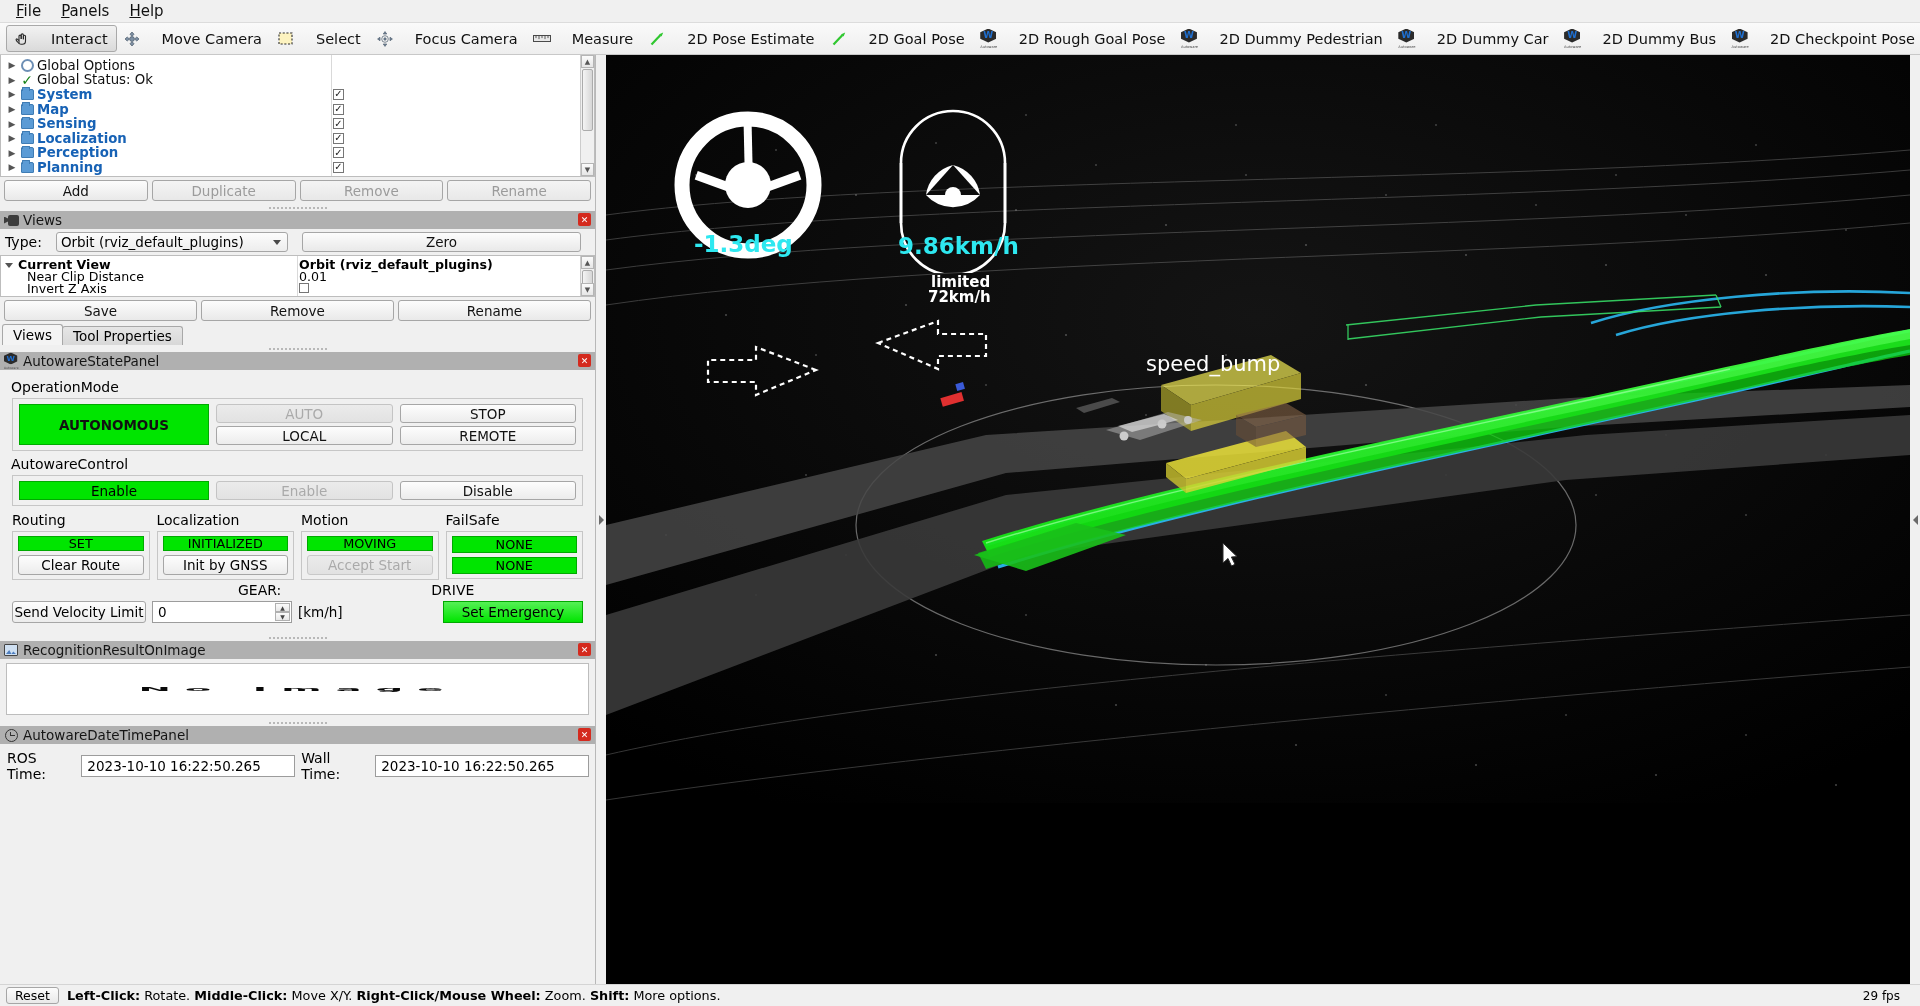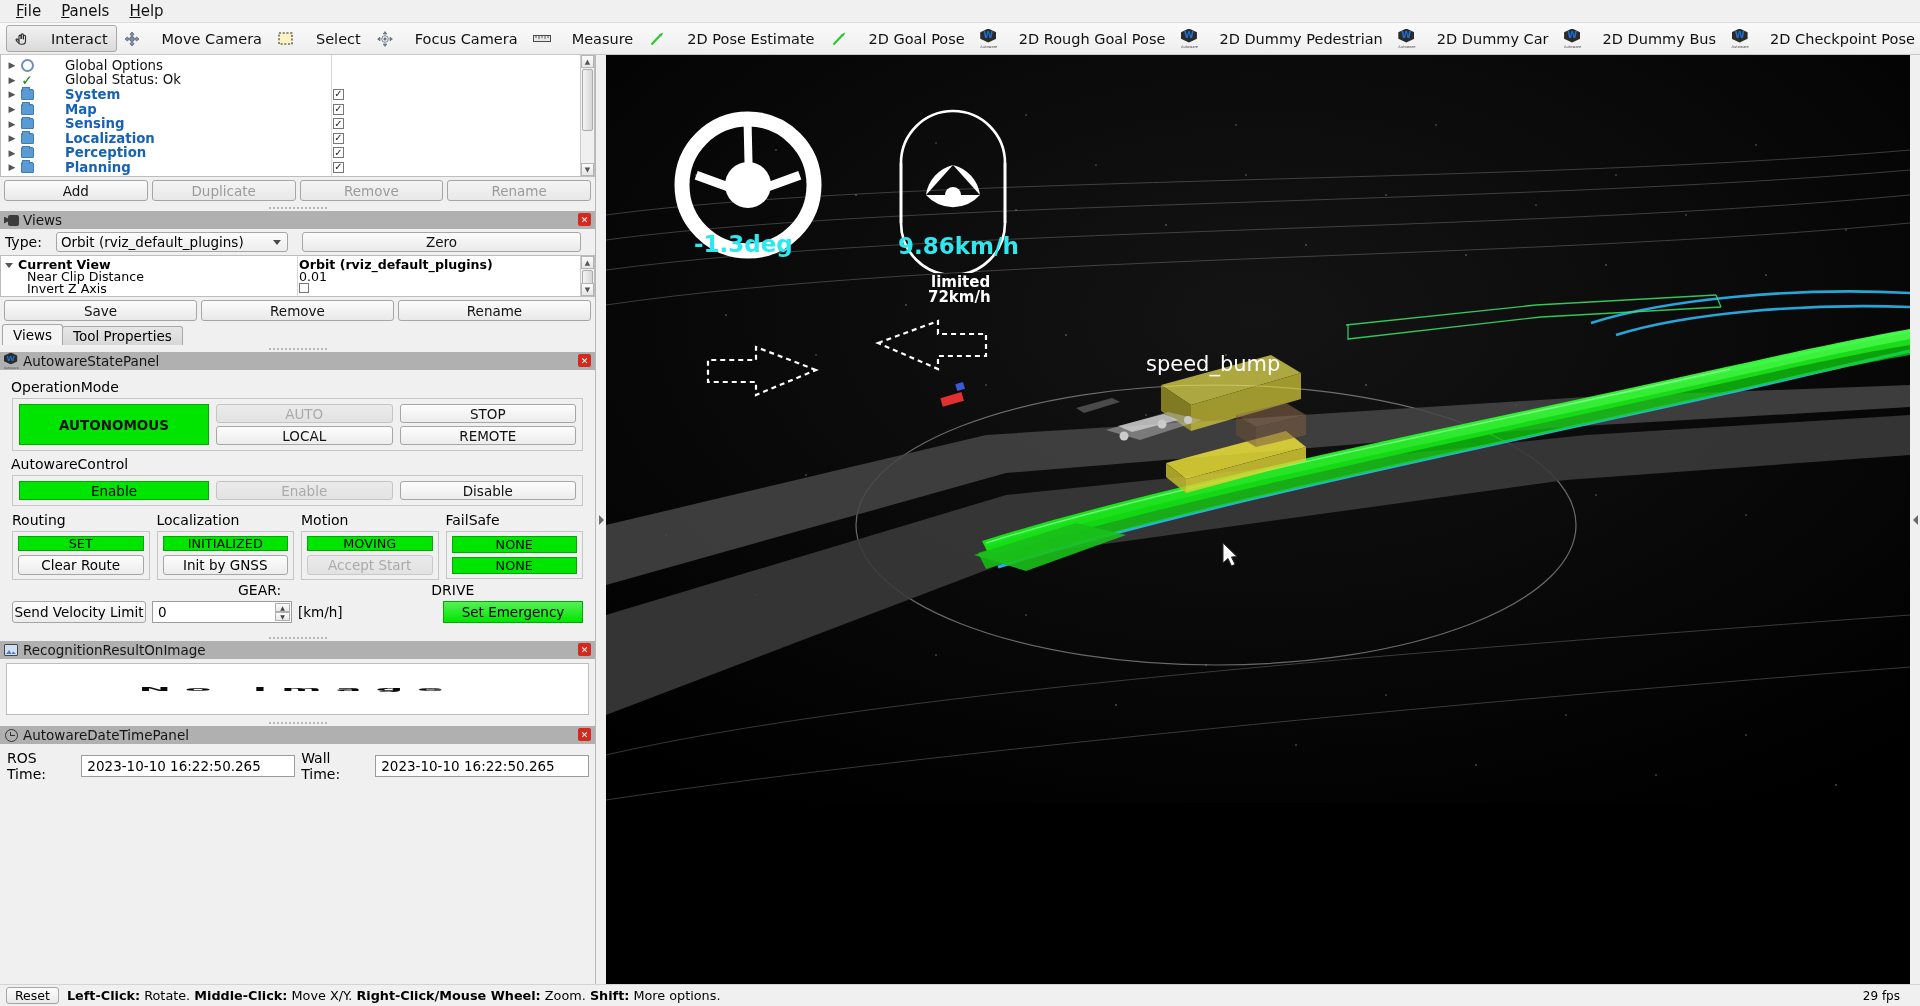--- a/index.html
+++ b/index.html
@@ -71,21 +71,21 @@
   
   .displays-body { background: #fff; border: 1px solid #bdbdbd; border-top: none; height: 122px; position: relative; overflow: hidden; display: flex; }
   .disp-tree { flex: 1 1 auto; position: relative; }
   .disp-row { height: 14.6px; display: flex; align-items: center; font-size: 13.3px; padding-left: 4px; }
   .disp-arrow { width: 14px; flex: 0 0 14px; display: flex; align-items: center; justify-content: center; color: #555; font-size: 9px; }
   .disp-ico { width: 16px; flex: 0 0 16px; display: flex; align-items: center; justify-content: center; margin-right: 2px; }
   .folder-ico { width: 13px; height: 11px; background: #5b9bd5; border-radius: 1px 2px 1px 1px; position: relative; border: 1px solid #3f7cb4;}
   .folder-ico::after { content:""; position:absolute; left:0; top:-2.5px; width:6px; height:2.5px; background:#5b9bd5; border-radius:1px 1px 0 0; border:1px solid #3f7cb4; border-bottom:none;}
   .gear-ico { width: 13px; height: 13px; border-radius: 50%; border: 2.5px solid #6d8fb5; position: relative; background:#fff;}
   .check-ico { color: #178217; font-size: 14px; font-weight: bold; line-height: 1; }
-  .disp-label { color: #111; margin-left: 28px; }
+  .disp-label { color: #111; }
   .disp-label.cat { color: #1762b5; font-weight: bold; }
   .disp-colsplit { position: absolute; left: 330px; top: 0; bottom: 0; width: 1px; background: #d9d9d9; }
   .disp-check-col { position: absolute; left: 332px; top: 0; width: 20px; }
   .cbox { width: 11px; height: 11px; border: 1px solid #767676; background: #fff; display: flex; align-items: center; justify-content: center; }
   .cbox::after { content: "\2713"; font-size: 10px; color: #1a1a1a; line-height: 1; }
   .cbox.empty::after { content: ""; }
   .vscroll { width: 14px; flex: 0 0 14px; background: #f0f0f0; border-left: 1px solid #ccc; position: relative; }
   .vscroll .arrow { height: 13px; background: linear-gradient(#fbfbfb,#e6e6e6); border: 1px solid #b5b5b5; display:flex;align-items:center;justify-content:center; font-size:7px; color:#555;}
   .vscroll .thumb { position: absolute; left: 1px; right: 1px; top: 14px; height: 62px; background: linear-gradient(90deg,#f4f4f4,#d6d6d6); border: 1px solid #ababab; border-radius: 2px;}
   .vscroll .arrow.bot { position: absolute; bottom: 0; left: 0; right: 0; }

